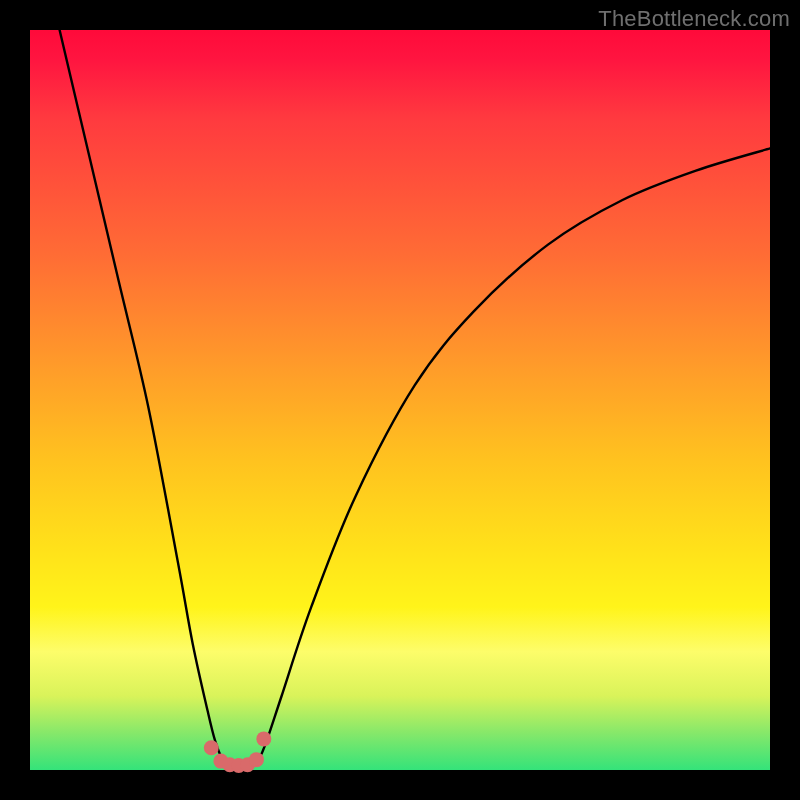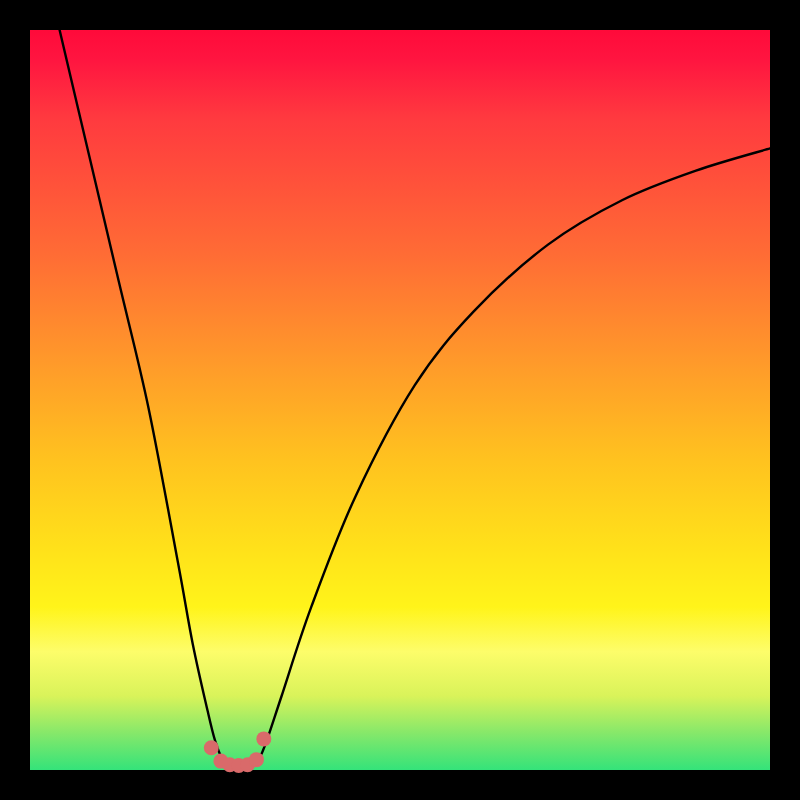--- a/index.html
+++ b/index.html
@@ -53,20 +53,21 @@
     position: absolute;
     top: 0; left: 0;
     width: 740px; height: 740px;
     overflow: visible;
   }
 </style>
 </head>
 <body>
 
 <div class="frame">
+  <div class="watermark">TheBottleneck.com</div>
 
   <div class="plot">
     <svg class="curve" viewBox="0 0 740 740">
       <path id="curve-path" fill="none" stroke="#000" stroke-width="2.4" stroke-linecap="round" d="M 29.6,0 C 34.53333333333333,20.96666666666668 49.333333333333336,83.86666666666673 59.2,125.80000000000007 C 69.06666666666666,167.7333333333334 78.93333333333334,209.66666666666663 88.8,251.59999999999997 C 98.66666666666666,293.5333333333333 108.53333333333333,330.53333333333336 118.4,377.40000000000003 C 128.26666666666668,424.2666666666667 140.6,493.33333333333326 148,532.8 C 155.4,572.2666666666667 157.86666666666667,589.5333333333334 162.8,614.2 C 167.73333333333335,638.8666666666667 173.9,664.7666666666667 177.6,680.8 C 181.29999999999998,696.8333333333333 182.53333333333333,702.3833333333333 185,710.4 C 187.46666666666667,718.4166666666666 189.93333333333334,724.9533333333333 192.4,728.9 C 194.86666666666667,732.8466666666667 197.33333333333334,732.97 199.8,734.08 C 202.26666666666668,735.19 204.73333333333335,735.3133333333333 207.20000000000002,735.56 C 209.66666666666669,735.8066666666666 212.13333333333333,735.8066666666666 214.6,735.56 C 217.06666666666666,735.3133333333333 219.53333333333333,735.3133333333334 222,734.08 C 224.46666666666667,732.8466666666667 226.93333333333334,732.1066666666667 229.4,728.16 C 231.86666666666667,724.2133333333333 233.10000000000002,720.76 236.8,710.4 C 240.5,700.04 244.20000000000002,688.2 251.60000000000002,666 C 259,643.8 268.8666666666667,610.5 281.2,577.2 C 293.5333333333333,543.9000000000001 308.33333333333337,503.2 325.6,466.2 C 342.8666666666667,429.2 365.06666666666666,386.0333333333333 384.8,355.2 C 404.53333333333336,324.3666666666667 421.8,304.6333333333333 444,281.2 C 466.2,257.76666666666665 493.3333333333333,233.10000000000002 518,214.60000000000002 C 542.6666666666666,196.10000000000002 567.3333333333334,182.53333333333327 592,170.19999999999993 C 616.6666666666666,157.8666666666666 641.3333333333334,149.23333333333323 666,140.5999999999999 C 690.6666666666666,131.96666666666658 727.6666666666666,122.09999999999997 740,118.39999999999998"></path>
       <g id="markers">
           <circle cx="181.29999999999998" cy="717.8" r="7.5" fill="#d96a6a"></circle>
           <circle cx="190.92000000000002" cy="731.12" r="7.5" fill="#d96a6a"></circle>
           <circle cx="199.8" cy="734.82" r="7.5" fill="#d96a6a"></circle>
           <circle cx="208.67999999999998" cy="735.56" r="7.5" fill="#d96a6a"></circle>
           <circle cx="217.55999999999997" cy="734.82" r="7.5" fill="#d96a6a"></circle>

